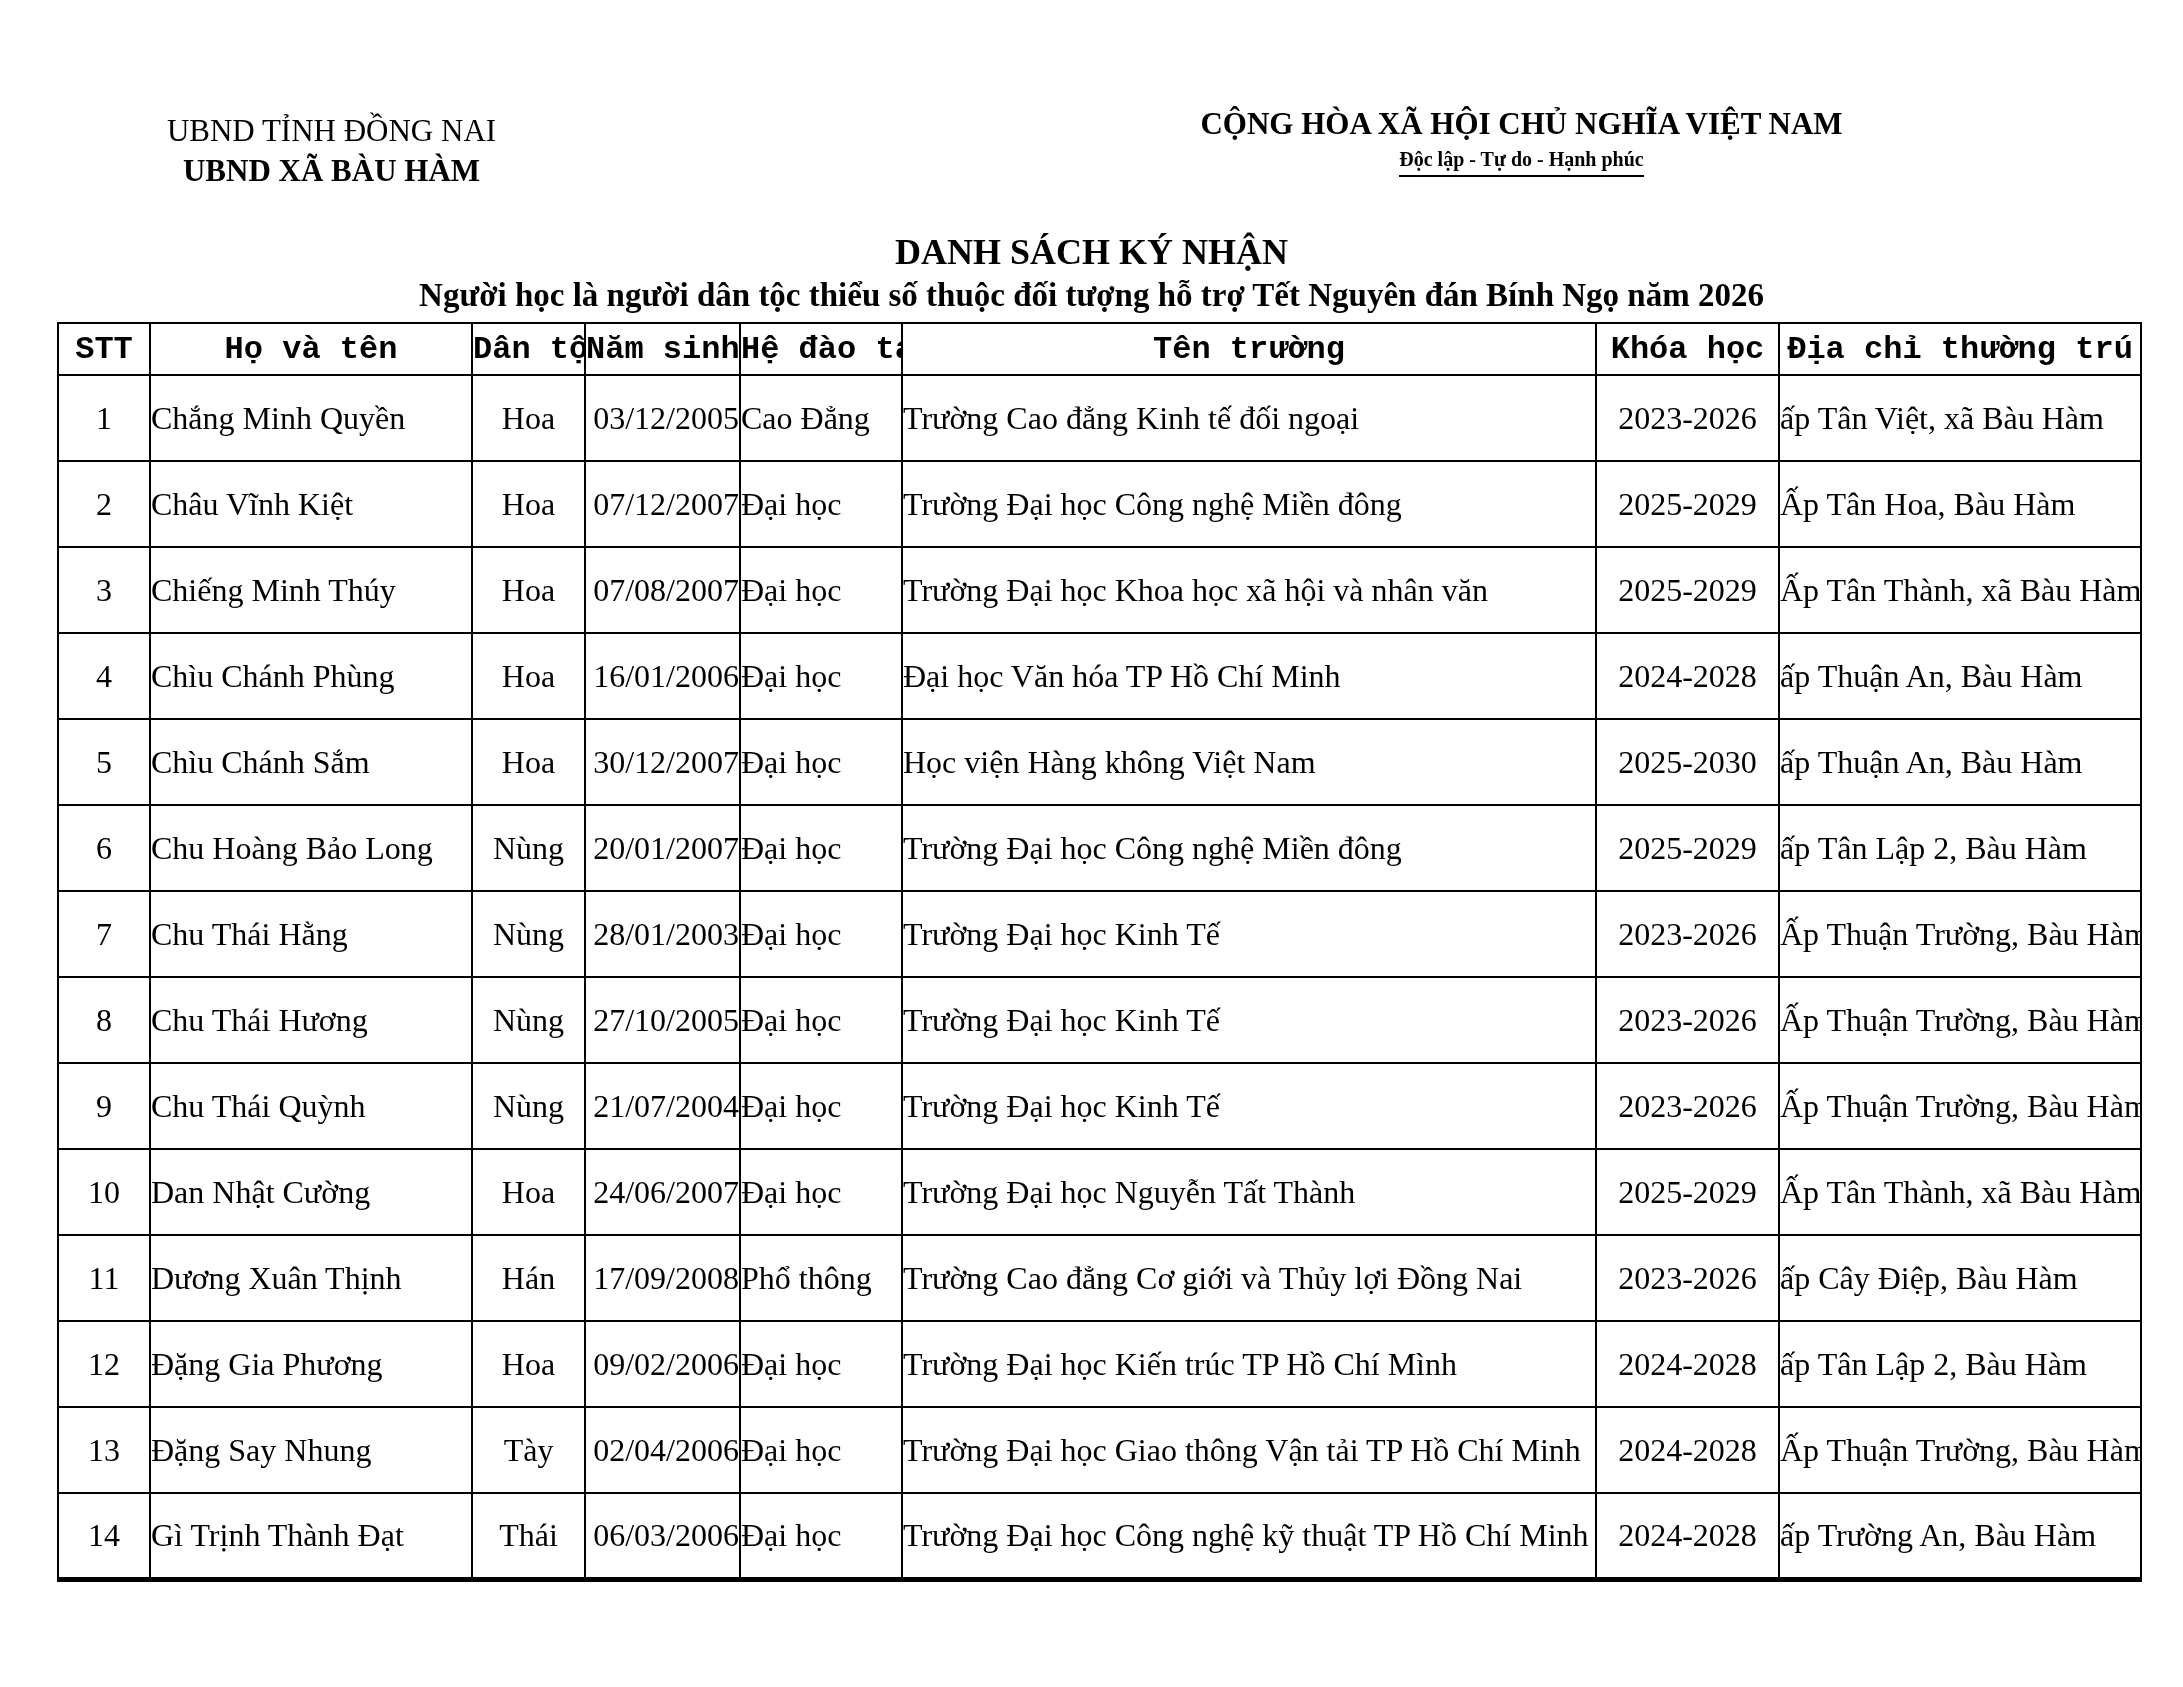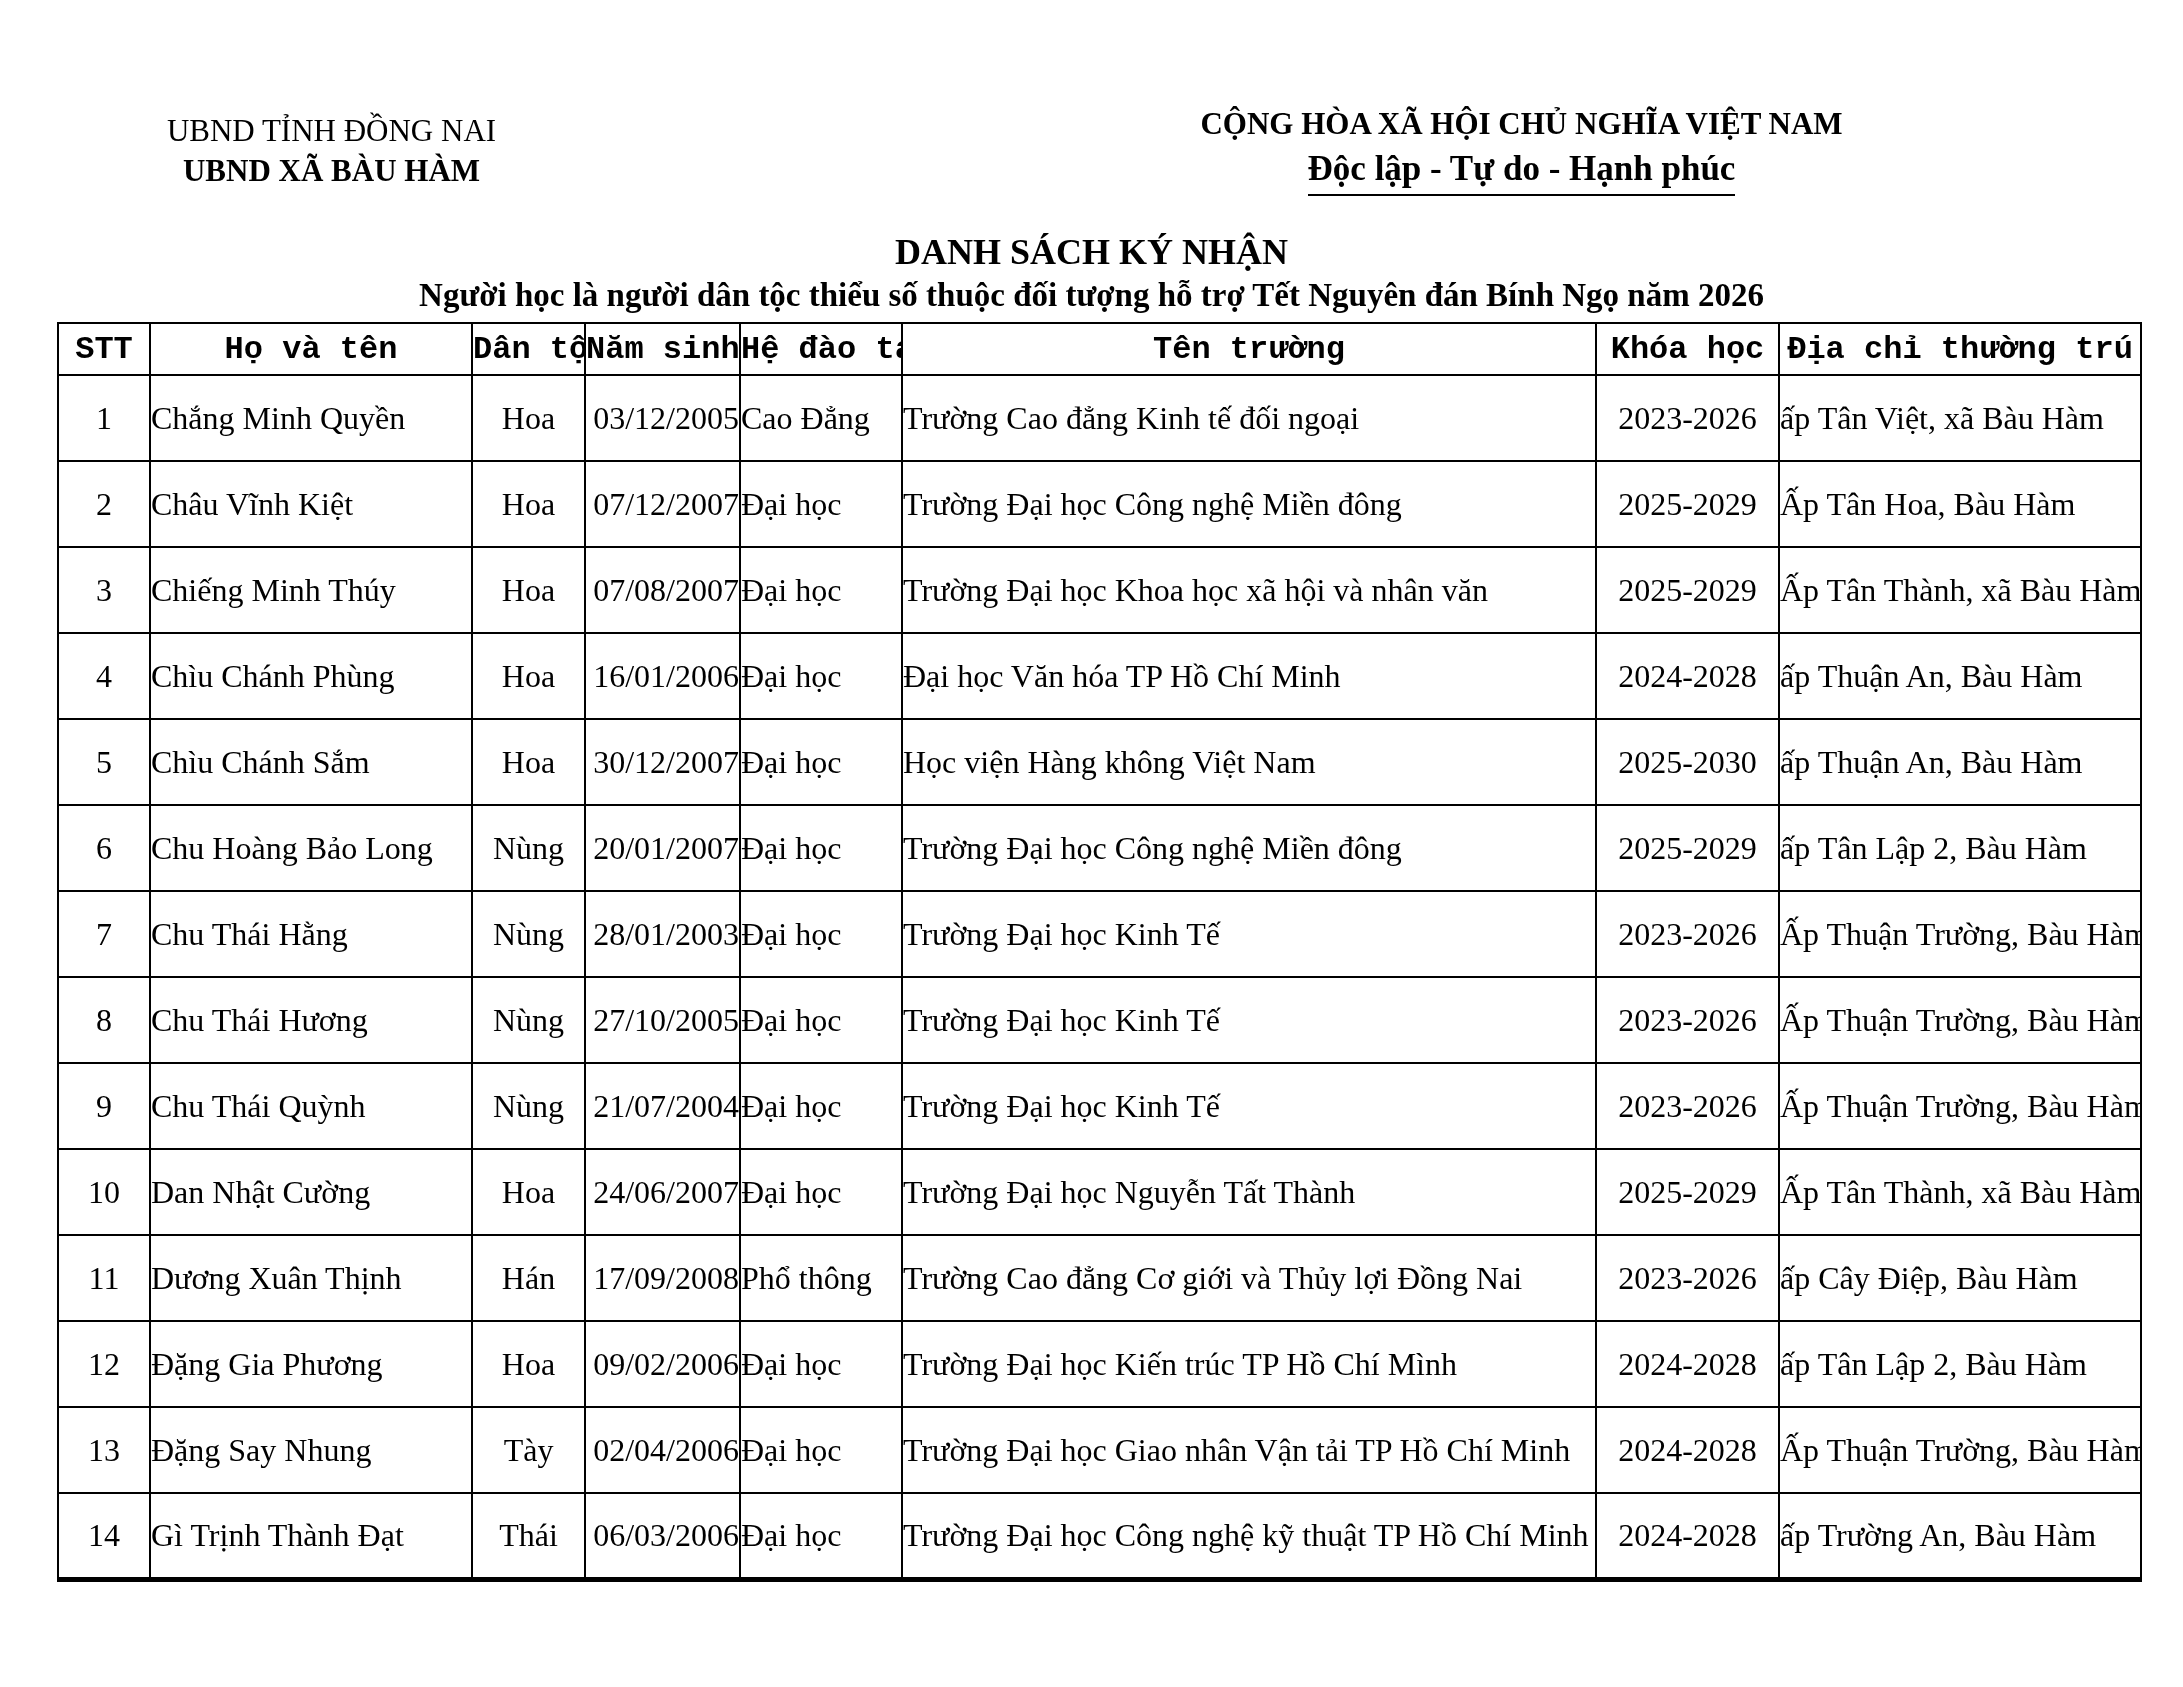--- a/index.html
+++ b/index.html
@@ -29,21 +29,21 @@
   .org-right {
     position: absolute;
     top: 104px;
     left: 1194px;
     width: 655px;
     text-align: center;
     line-height: 1.28;
   }
   .org-right .l1 { font-size: 31px; font-weight: bold; }
   .org-right .l2 {
-    font-size: 35px;
+    font-size: 20px;
     font-weight: bold;
     display: inline-block;
     border-bottom: 2.9px solid #000;
     padding-bottom: 2.9px;
     margin-top: 2.9px;
   }
   .doc-title {
     position: absolute;
     top: 231px;
     left: 0;
@@ -253,21 +253,21 @@
           <td class="c-school">Trường Đại học Kiến trúc TP Hồ Chí Mình</td>
           <td class="c-course">2024-2028</td>
           <td class="c-address">ấp Tân Lập 2, Bàu Hàm</td>
         </tr>
         <tr>
           <td class="c-stt">13</td>
           <td class="c-name">Đặng Say Nhung</td>
           <td class="c-ethnic">Tày</td>
           <td class="c-dob">02/04/2006</td>
           <td class="c-level">Đại học</td>
-          <td class="c-school">Trường Đại học Giao nhân Vận tải TP Hồ Chí Minh</td>
+          <td class="c-school">Trường Đại học Giao thông Vận tải TP Hồ Chí Minh</td>
           <td class="c-course">2024-2028</td>
           <td class="c-address">Ấp Thuận Trường, Bàu Hàm</td>
         </tr>
         <tr>
           <td class="c-stt">14</td>
           <td class="c-name">Gì Trịnh Thành Đạt</td>
           <td class="c-ethnic">Thái</td>
           <td class="c-dob">06/03/2006</td>
           <td class="c-level">Đại học</td>
           <td class="c-school">Trường Đại học Công nghệ kỹ thuật TP Hồ Chí Minh</td>

